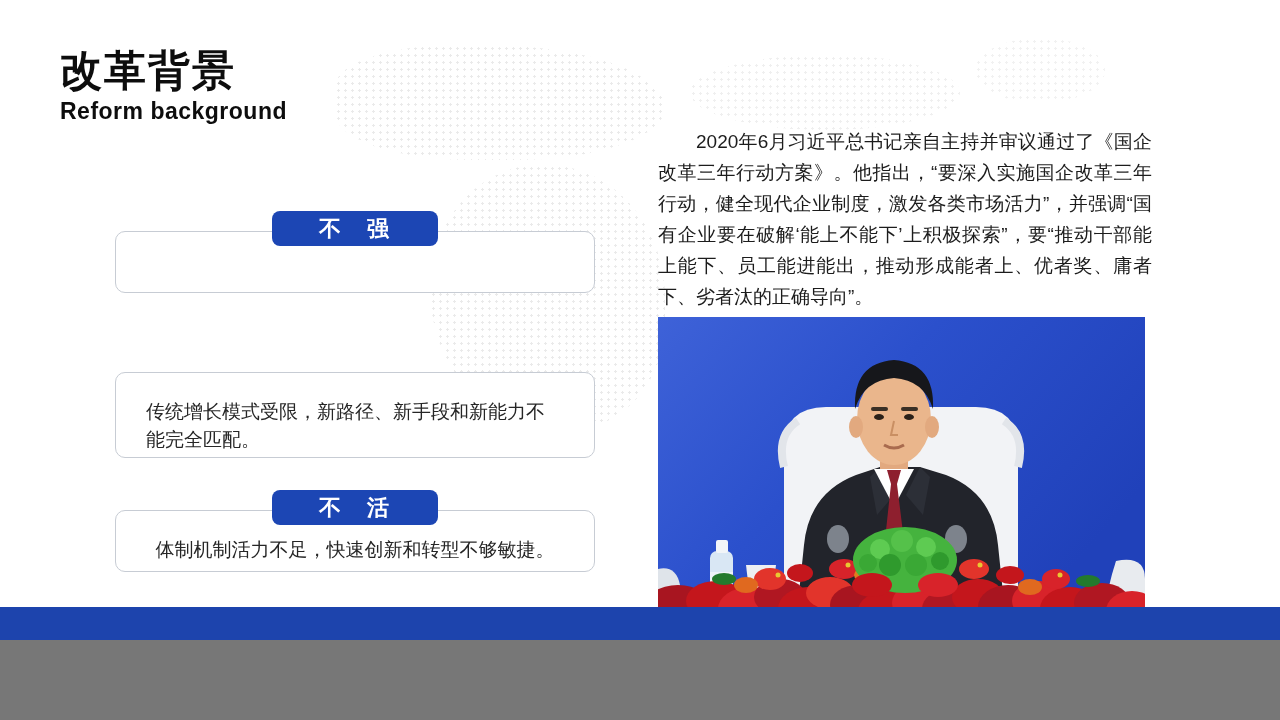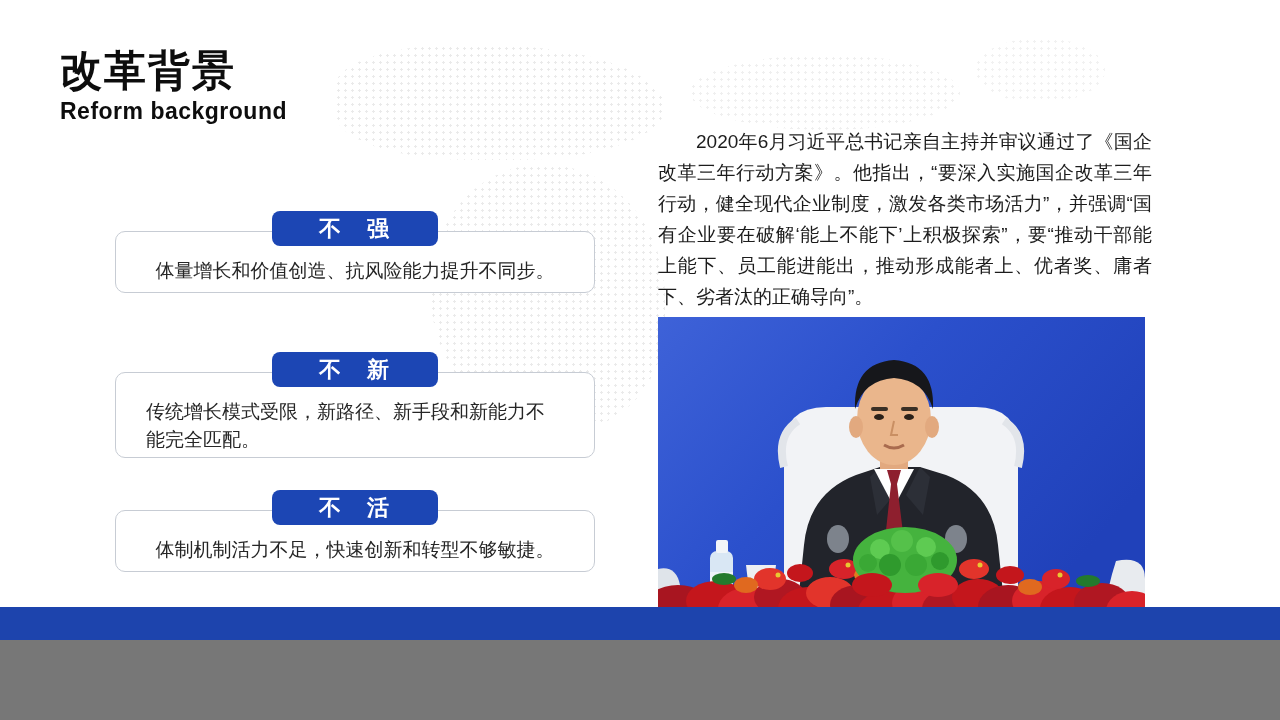--- a/index.html
+++ b/index.html
@@ -49,25 +49,23 @@
   <div class="dots d3"></div>
   <div class="dots d4"></div>
 
   <div class="title-block">
     <h1 class="title-cn">改革背景</h1>
     <h2 class="title-en">Reform background</h2>
   </div>
 
   <div class="card card1">
     <div class="badge">不　强</div>
-    <div class="card-text">体量增长和价值创造、抗风险能力提升不同步。</div>
   </div>
 
   <div class="card card2">
-    <div class="badge">不　新</div>
     <div class="card-text">传统增长模式受限，新路径、新手段和新能力不能完全匹配。</div>
   </div>
 
   <div class="card card3">
     <div class="badge">不　活</div>
     <div class="card-text">体制机制活力不足，快速创新和转型不够敏捷。</div>
   </div>
 
   <p class="paragraph">2020年6月习近平总书记亲自主持并审议通过了《国企改革三年行动方案》。他指出，“要深入实施国企改革三年行动，健全现代企业制度，激发各类市场活力”，并强调“国有企业要在破解‘能上不能下’上积极探索”，要“推动干部能上能下、员工能进能出，推动形成能者上、优者奖、庸者下、劣者汰的正确导向”。</p>
 

